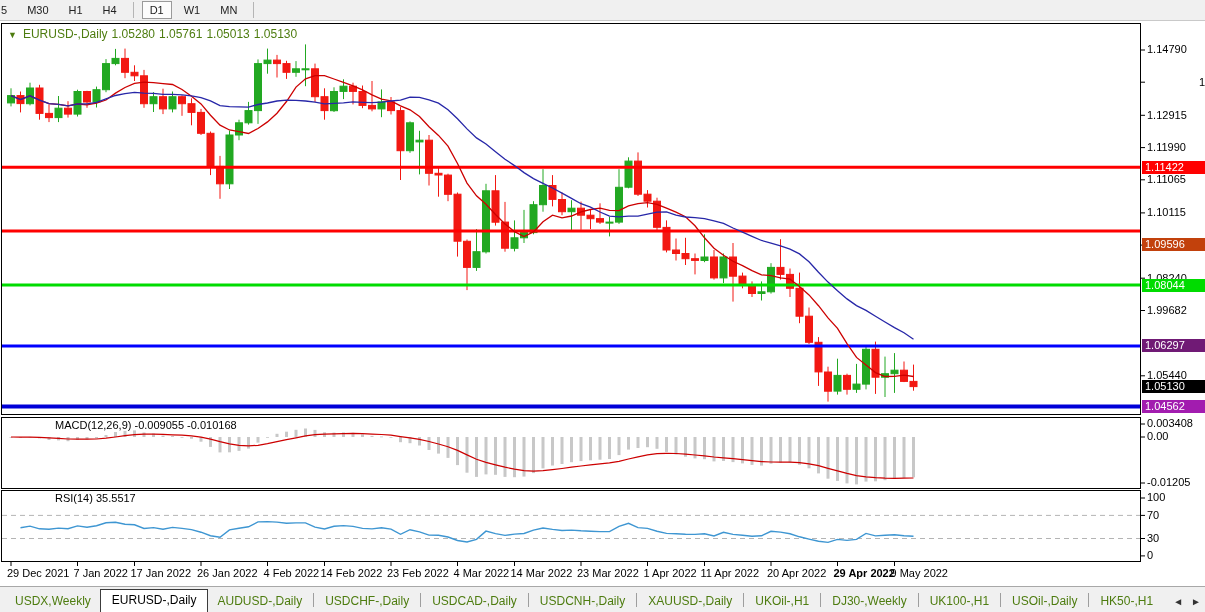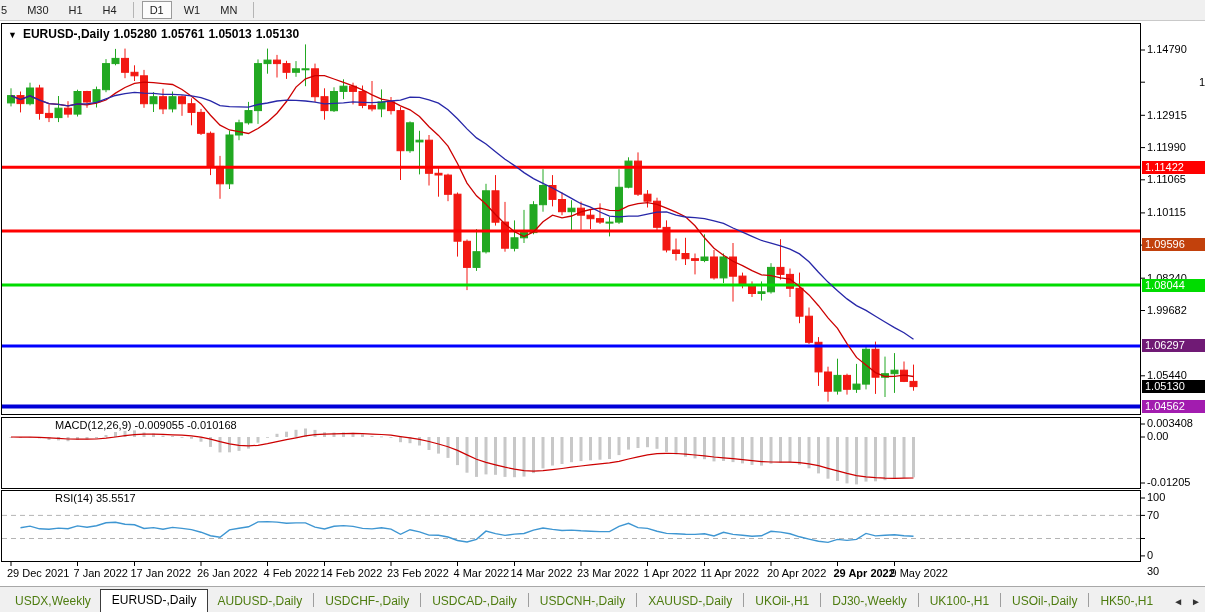--- a/index.html
+++ b/index.html
@@ -6,21 +6,21 @@
   #win{position:relative;width:1205px;height:612px;background:#fff;overflow:hidden;
        font-family:"Liberation Sans",sans-serif;-webkit-font-smoothing:none;}
   #toolbar{position:absolute;left:0;top:0;width:1205px;height:21px;background:#f0f0f0;
            border-bottom:1px solid #c9c9c9;display:flex;align-items:center;box-sizing:border-box;}
   .tf-btn{font-size:11px;color:#222;padding:2px 7px;margin:0 2px;border:1px solid transparent;cursor:default;}
   .tf-btn.first{margin-left:-2px;padding-left:2px;}
   .tf-btn.active{background:#fcfcfc;border:1px solid #9a9a9a;}
   .tf-sep{width:1px;height:16px;background:#b5b5b5;margin:0 6px;}
   #svg{position:absolute;left:0;top:0;}
   .lbl{position:absolute;font-size:11px;color:#000;white-space:nowrap;line-height:13px;}
-  #title{position:absolute;left:8px;top:27px;font-size:12px;font-weight:bold;color:#000000;white-space:nowrap;z-index:5;}
+  #title{position:absolute;left:8px;top:27px;font-size:12px;font-weight:normal;color:#4d7c0f;white-space:nowrap;z-index:5;}
   #title .tri{font-size:9px;margin-right:6px;}
   #title span{margin-right:4px;}
   .pane-label{position:absolute;left:7px;font-size:11px;color:#000;z-index:5;white-space:nowrap;padding-left:48px;}
   .badge{position:absolute;left:1142px;width:60px;height:13px;font-size:11px;line-height:13px;
          color:#fff;padding-left:3px;z-index:6;}
   .pane-hit{position:absolute;left:2px;width:1138px;z-index:4;}
   #tabbar{position:absolute;left:0;top:586px;width:1205px;height:26px;background:#f0f0f0;
           border-top:1px solid #a8a8a8;display:flex;align-items:flex-end;box-sizing:border-box;padding-left:6px;}
   .tab{font-size:12px;color:#4d7c0f;height:18px;line-height:18px;padding:0 9px;margin-bottom:2px;cursor:default;white-space:nowrap;}
   .tab.active{height:22px;line-height:20px;background:#fff;border:1px solid #3c3c3c;border-bottom:none;
@@ -443,21 +443,21 @@
     <div class="badge" style="top: 238px; background: #c2410c;">1.09596</div>
     <div class="badge" style="top: 278.552px; background: rgb(0, 220, 0);">1.08044</div>
     <div class="badge" style="top: 339.425px; background: #701a75;">1.06297</div>
     <div class="badge" style="top: 399.88px; background: #a21caf;">1.04562</div>
     <div class="badge" style="top: 380.088px; background: rgb(0, 0, 0);">1.05130</div>
     <div class="lbl" style="left: 1147px; top: 417.489px;">0.003408</div>
     <div class="lbl" style="left: 1147px; top: 430.498px;">0.00</div>
     <div class="lbl" style="left: 1147px; top: 476.496px;">-0.01205</div>
     <div class="lbl" style="left: 1147px; top: 491.458px;">100</div>
     <div class="lbl" style="left: 1147px; top: 508.853px;">70</div>
-    <div class="lbl" style="left: 1147px; top: 532.046px; margin-top: 33px;">30</div>
+    <div class="lbl" style="left: 1147px; top: 532.046px;">30</div>
     <div class="lbl" style="left: 1147px; top: 549.441px;">0</div>
     <div class="lbl" style="left: 7px; top: 567px;">29 Dec 2021</div>
     <div class="lbl" style="left: 73.5px; top: 567px;">7 Jan 2022</div>
     <div class="lbl" style="left: 130.5px; top: 567px;">17 Jan 2022</div>
     <div class="lbl" style="left: 197px; top: 567px;">26 Jan 2022</div>
     <div class="lbl" style="left: 263.5px; top: 567px;">4 Feb 2022</div>
     <div class="lbl" style="left: 320.5px; top: 567px;">14 Feb 2022</div>
     <div class="lbl" style="left: 387px; top: 567px;">23 Feb 2022</div>
     <div class="lbl" style="left: 453.5px; top: 567px;">4 Mar 2022</div>
     <div class="lbl" style="left: 510.5px; top: 567px;">14 Mar 2022</div>

